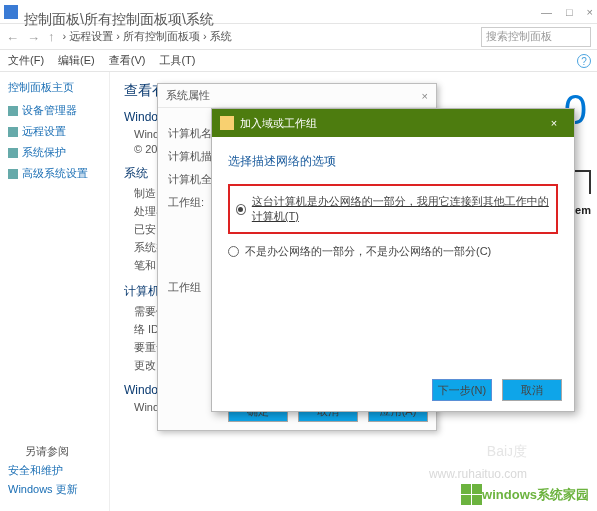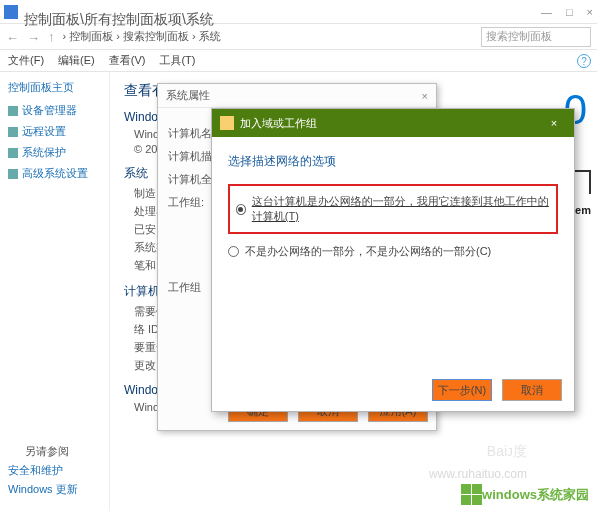--- a/index.html
+++ b/index.html
@@ -29,21 +29,21 @@
   .ten{position:absolute;right:10px;top:86px;color:#0078d7;font-size:42px;font-weight:200;}
   .edge{position:absolute;right:6px;top:170px;width:20px;height:24px;border-right:2px solid #333;border-top:2px solid #333;}
   .tem{position:absolute;right:6px;top:204px;font-weight:bold;color:#222;}
   
   .dlg1{position:absolute;left:157px;top:83px;width:280px;height:348px;background:#fcfcfc;border:1px solid #bdbdbd;box-shadow:2px 2px 6px rgba(0,0,0,.25);}
   .dlg1 .hdr{height:24px;display:flex;align-items:center;padding:0 8px;color:#555;border-bottom:1px solid #e8e8e8;}
   .dlg1 .hdr .x{margin-left:auto;color:#888;}
   .dlg1 .body{padding:10px;color:#555;}
   .dlg1 .lbl{margin:8px 0 2px;}
   .dlg1 .btns{position:absolute;bottom:8px;right:8px;display:flex;gap:10px;}
-  .btn{min-width:60px;height:22px;border:1px solid #a7a7a7;background:#f97316;display:inline-flex;align-items:center;justify-content:center;color:#444;}
+  .btn{min-width:60px;height:22px;border:1px solid #a7a7a7;background:#0ea5e9;display:inline-flex;align-items:center;justify-content:center;color:#444;}
   
   .dlg2{position:absolute;left:211px;top:108px;width:364px;height:304px;background:#fff;border:1px solid #b7b7b7;box-shadow:3px 3px 8px rgba(0,0,0,.3);}
   .dlg2 .hdr{height:28px;background:#4d7c0f;color:#fff;display:flex;align-items:center;padding:0 8px;}
   .dlg2 .hdr .ico{width:14px;height:14px;background:#f8d070;margin-right:6px;}
   .dlg2 .hdr .x{margin-left:auto;width:24px;text-align:center;color:#fff;}
   .dlg2 .body{padding:16px;}
   .dlg2 .prompt{color:#195a9c;font-size:12px;margin-bottom:14px;}
   .redbox{border:2px solid #d22;padding:4px 6px;margin-bottom:10px;text-decoration:underline;}
   .opt{display:flex;align-items:center;gap:6px;color:#444;margin:4px 0;font-size:11px;}
   .radio{width:11px;height:11px;border:1px solid #666;border-radius:50%;display:inline-flex;align-items:center;justify-content:center;}
@@ -67,21 +67,21 @@
     <span>—</span>
     <span>□</span>
     <span>×</span>
   </span>
 </div>
 
 <div class="navbar">
   <span class="arrow">←</span>
   <span class="arrow">→</span>
   <span class="arrow">↑</span>
-  <span class="breadcrumb">› 控制面板 › 搜索控制面板 › 系统</span>
+  <span class="breadcrumb">› 远程设置 › 所有控制面板项 › 系统</span>
   <span class="search">
       <span>搜索控制面板</span>
     </span>
 </div>
 
 <div class="menubar">
   <span>文件(F)</span>
   <span>编辑(E)</span>
   <span>查看(V)</span>
   <span>工具(T)</span>

